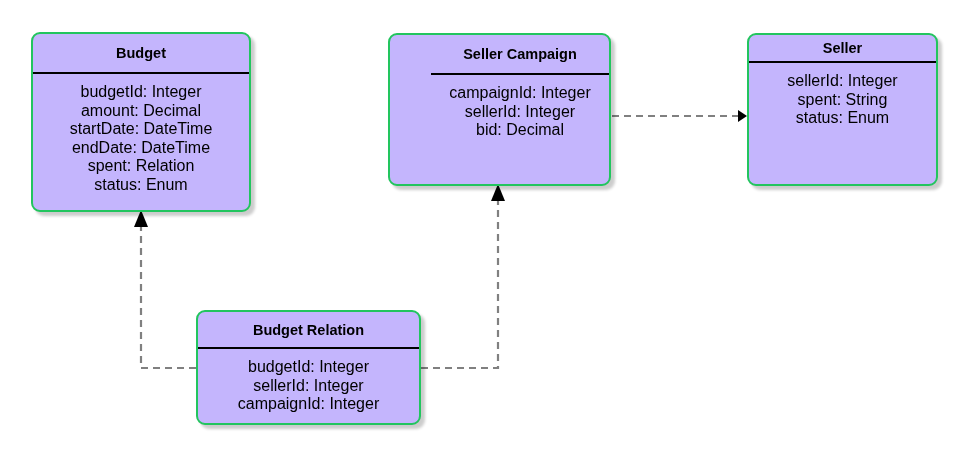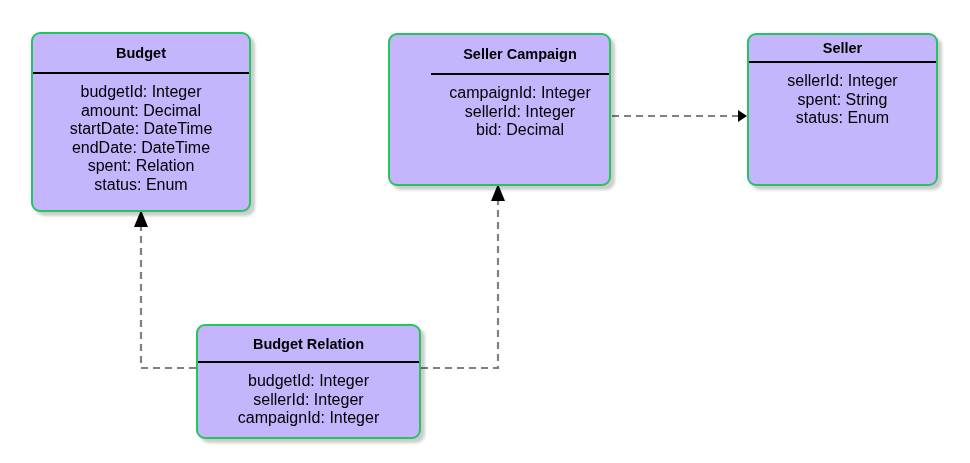--- a/index.html
+++ b/index.html
@@ -115,21 +115,21 @@
 
   <div class="entity" style="left:747px; top:33px; width:191px; height:153px;">
     <div class="entity-header" style="height:28px;">Seller</div>
     <div class="entity-body">
       <div class="attr">sellerId: Integer</div>
       <div class="attr">spent: String</div>
       <div class="attr">status: Enum</div>
     </div>
   </div>
 
-  <div class="entity" style="left:196px; top:324px; width:225px; height:115px;">
+  <div class="entity" style="left:196px; top:310px; width:225px; height:115px;">
     <div class="entity-header" style="height:37px;">Budget Relation</div>
     <div class="entity-body">
       <div class="attr">budgetId: Integer</div>
       <div class="attr">sellerId: Integer</div>
       <div class="attr">campaignId: Integer</div>
     </div>
   </div>
 
 </div>
 

